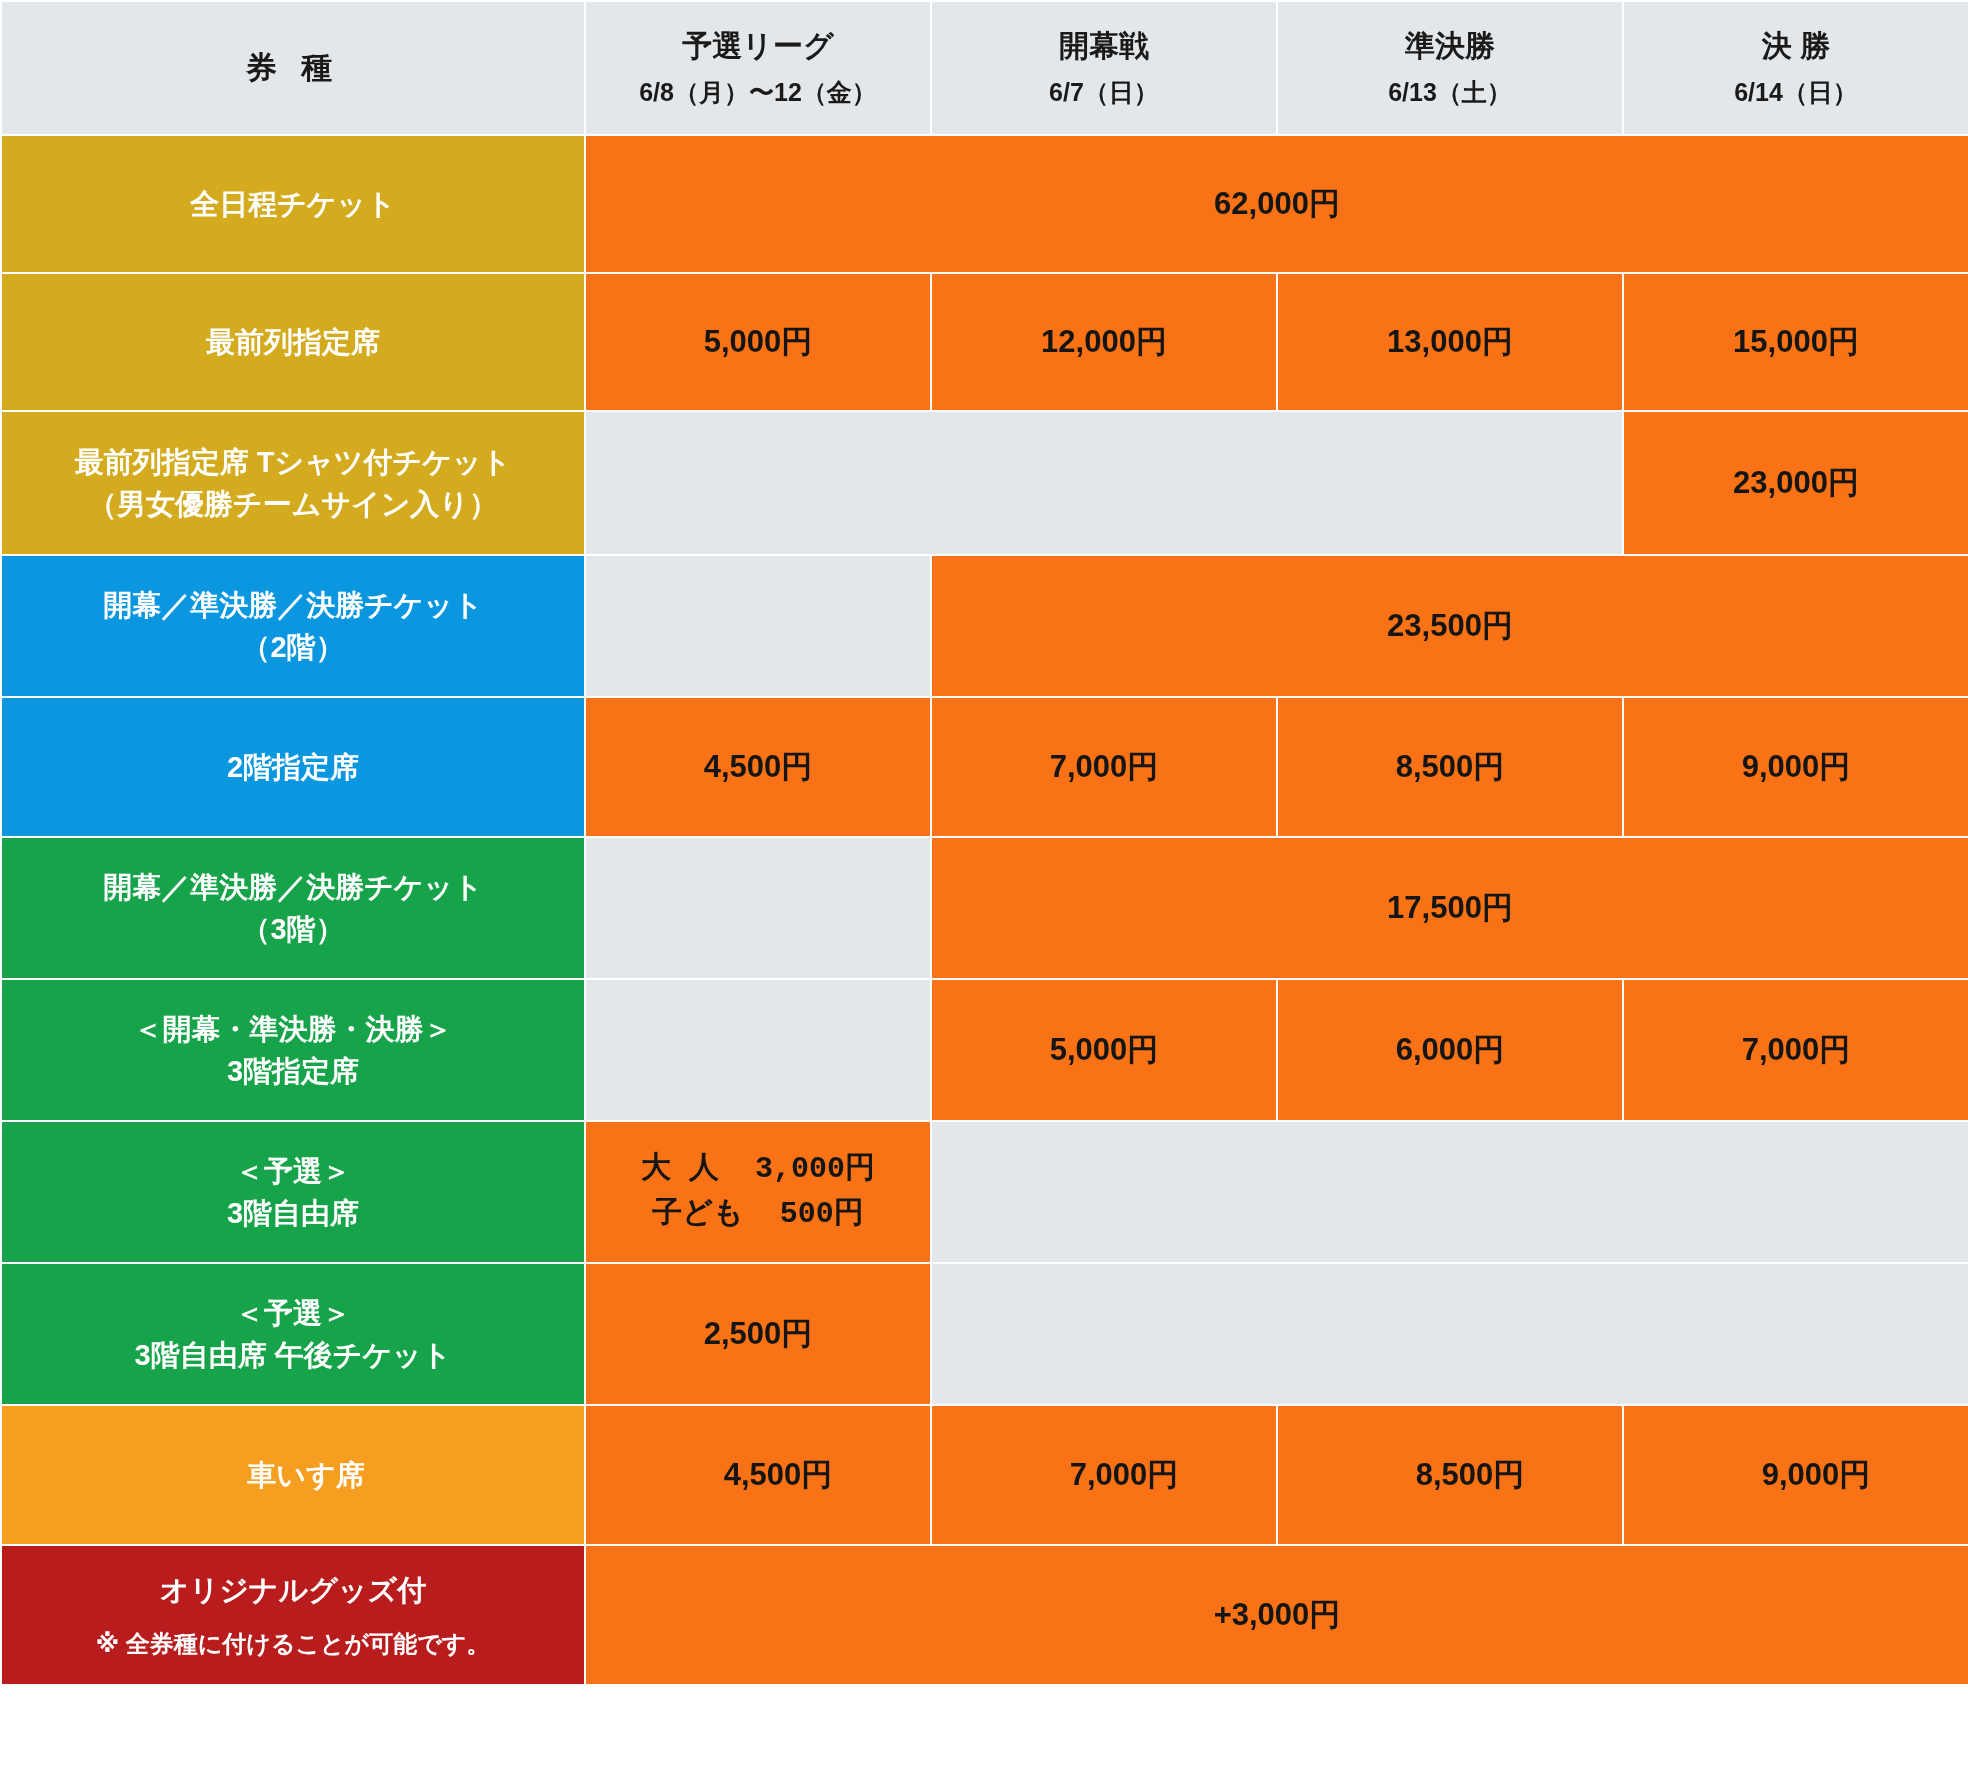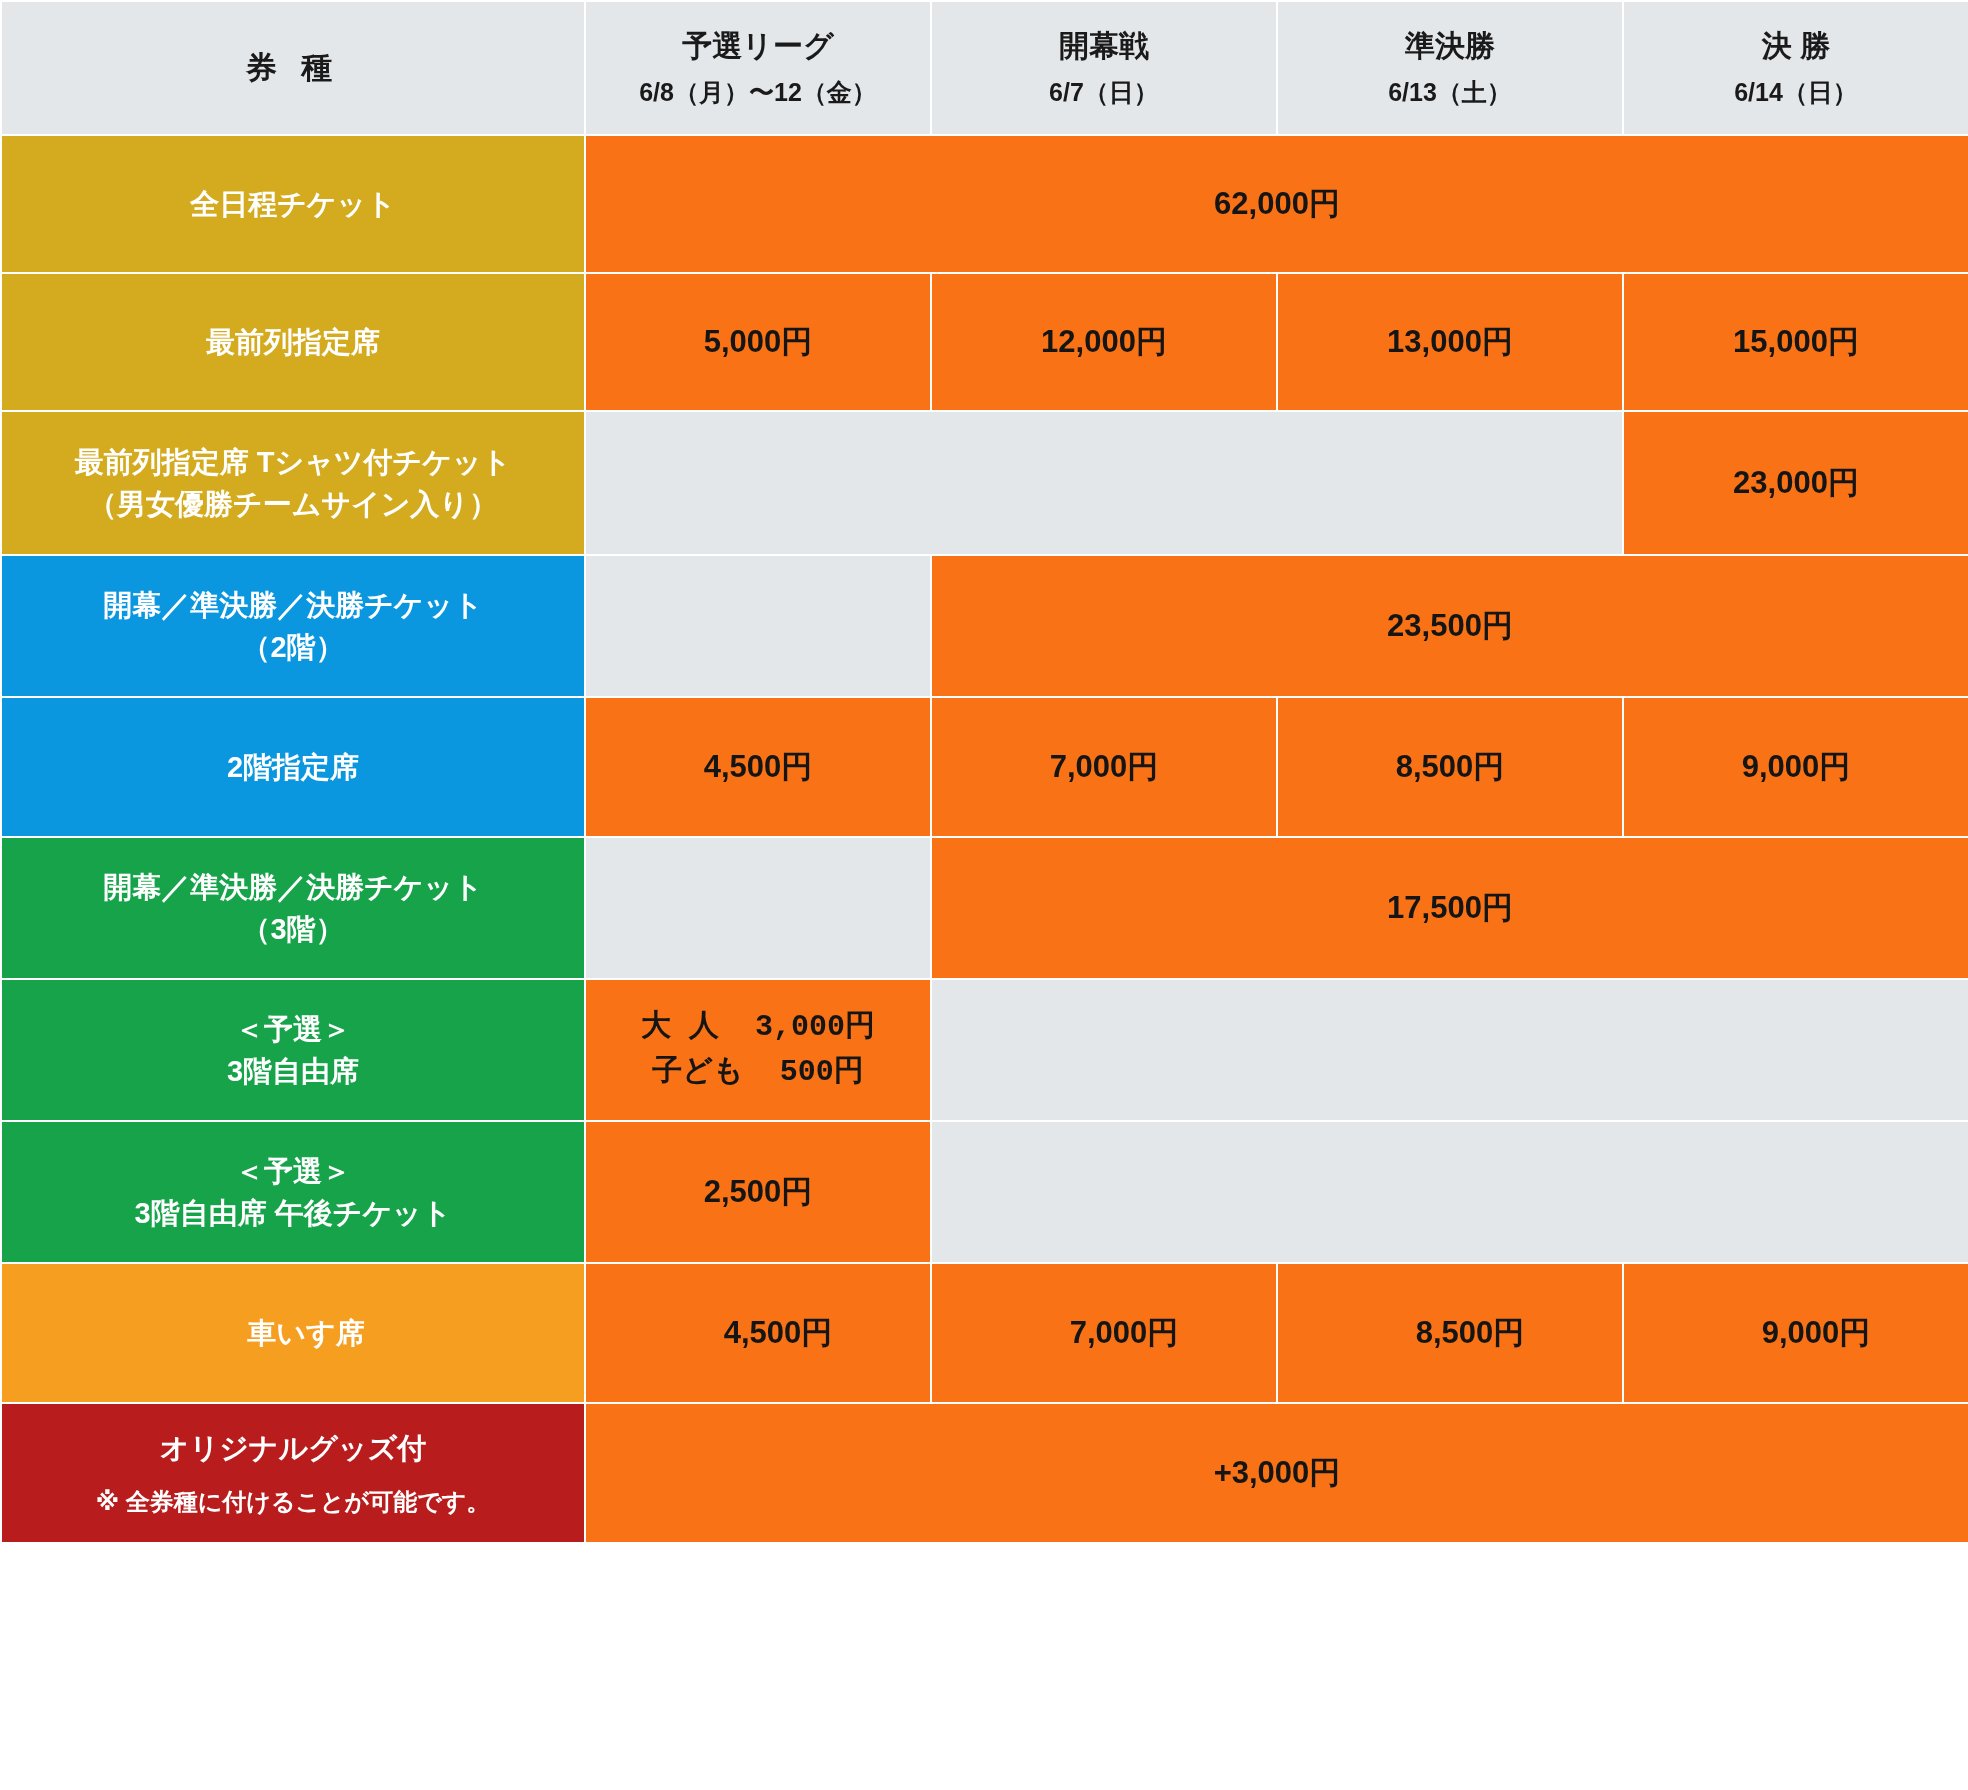--- a/index.html
+++ b/index.html
@@ -180,20 +180,30 @@
 
     <tr class="r-combo3">
       <td class="label bg-green">
         <span class="l2">開幕／準決勝／決勝チケット</span>
         <span class="l2">（3階）</span>
       </td>
       <td class="empty"></td>
       <td class="val" colspan="3">17,500円</td>
     </tr>
 
+    <tr class="r-f3">
+      <td class="label bg-green">
+        <span class="l2">＜開幕・準決勝・決勝＞</span>
+        <span class="l2">3階指定席</span>
+      </td>
+      <td class="empty"></td>
+      <td class="val">5,000円</td>
+      <td class="val">6,000円</td>
+      <td class="val">7,000円</td>
+    </tr>
 
     <tr class="r-yosen3">
       <td class="label bg-green">
         <span class="l2">＜予選＞</span>
         <span class="l2">3階自由席</span>
       </td>
       <td class="val">
         <span class="twoline">
           <span>大 人</span>
           <span class="amt">3,000円</span>

